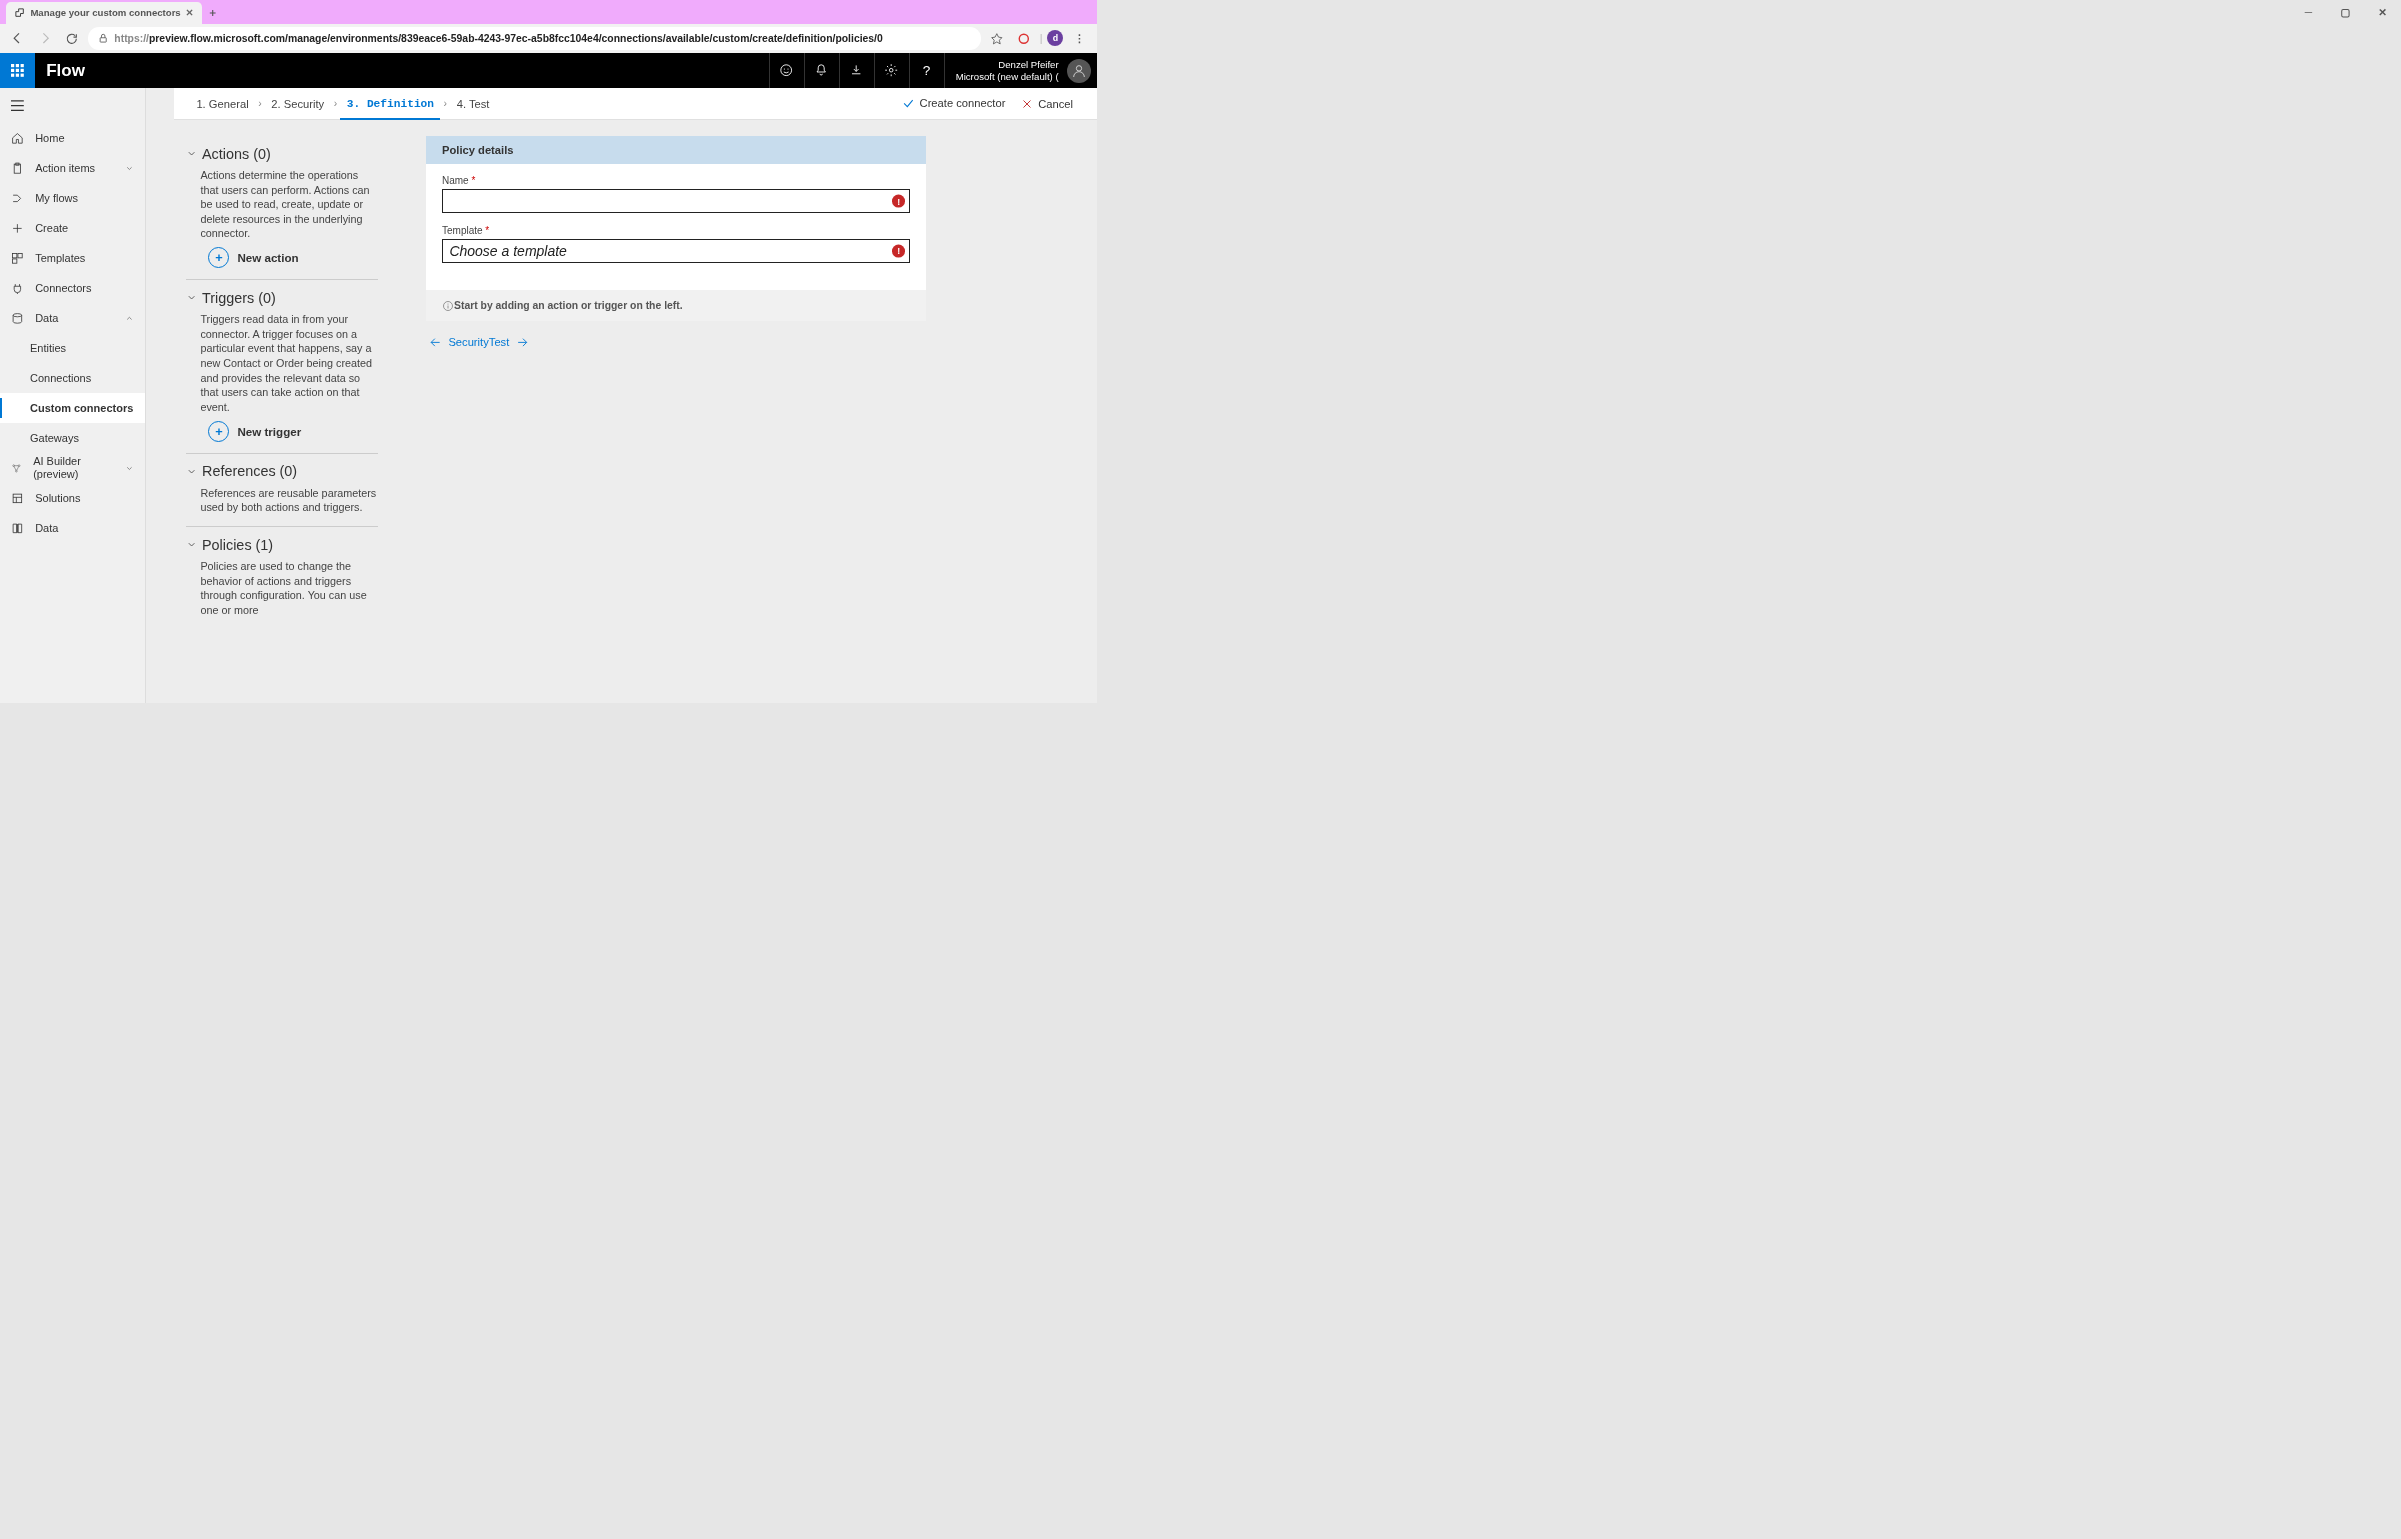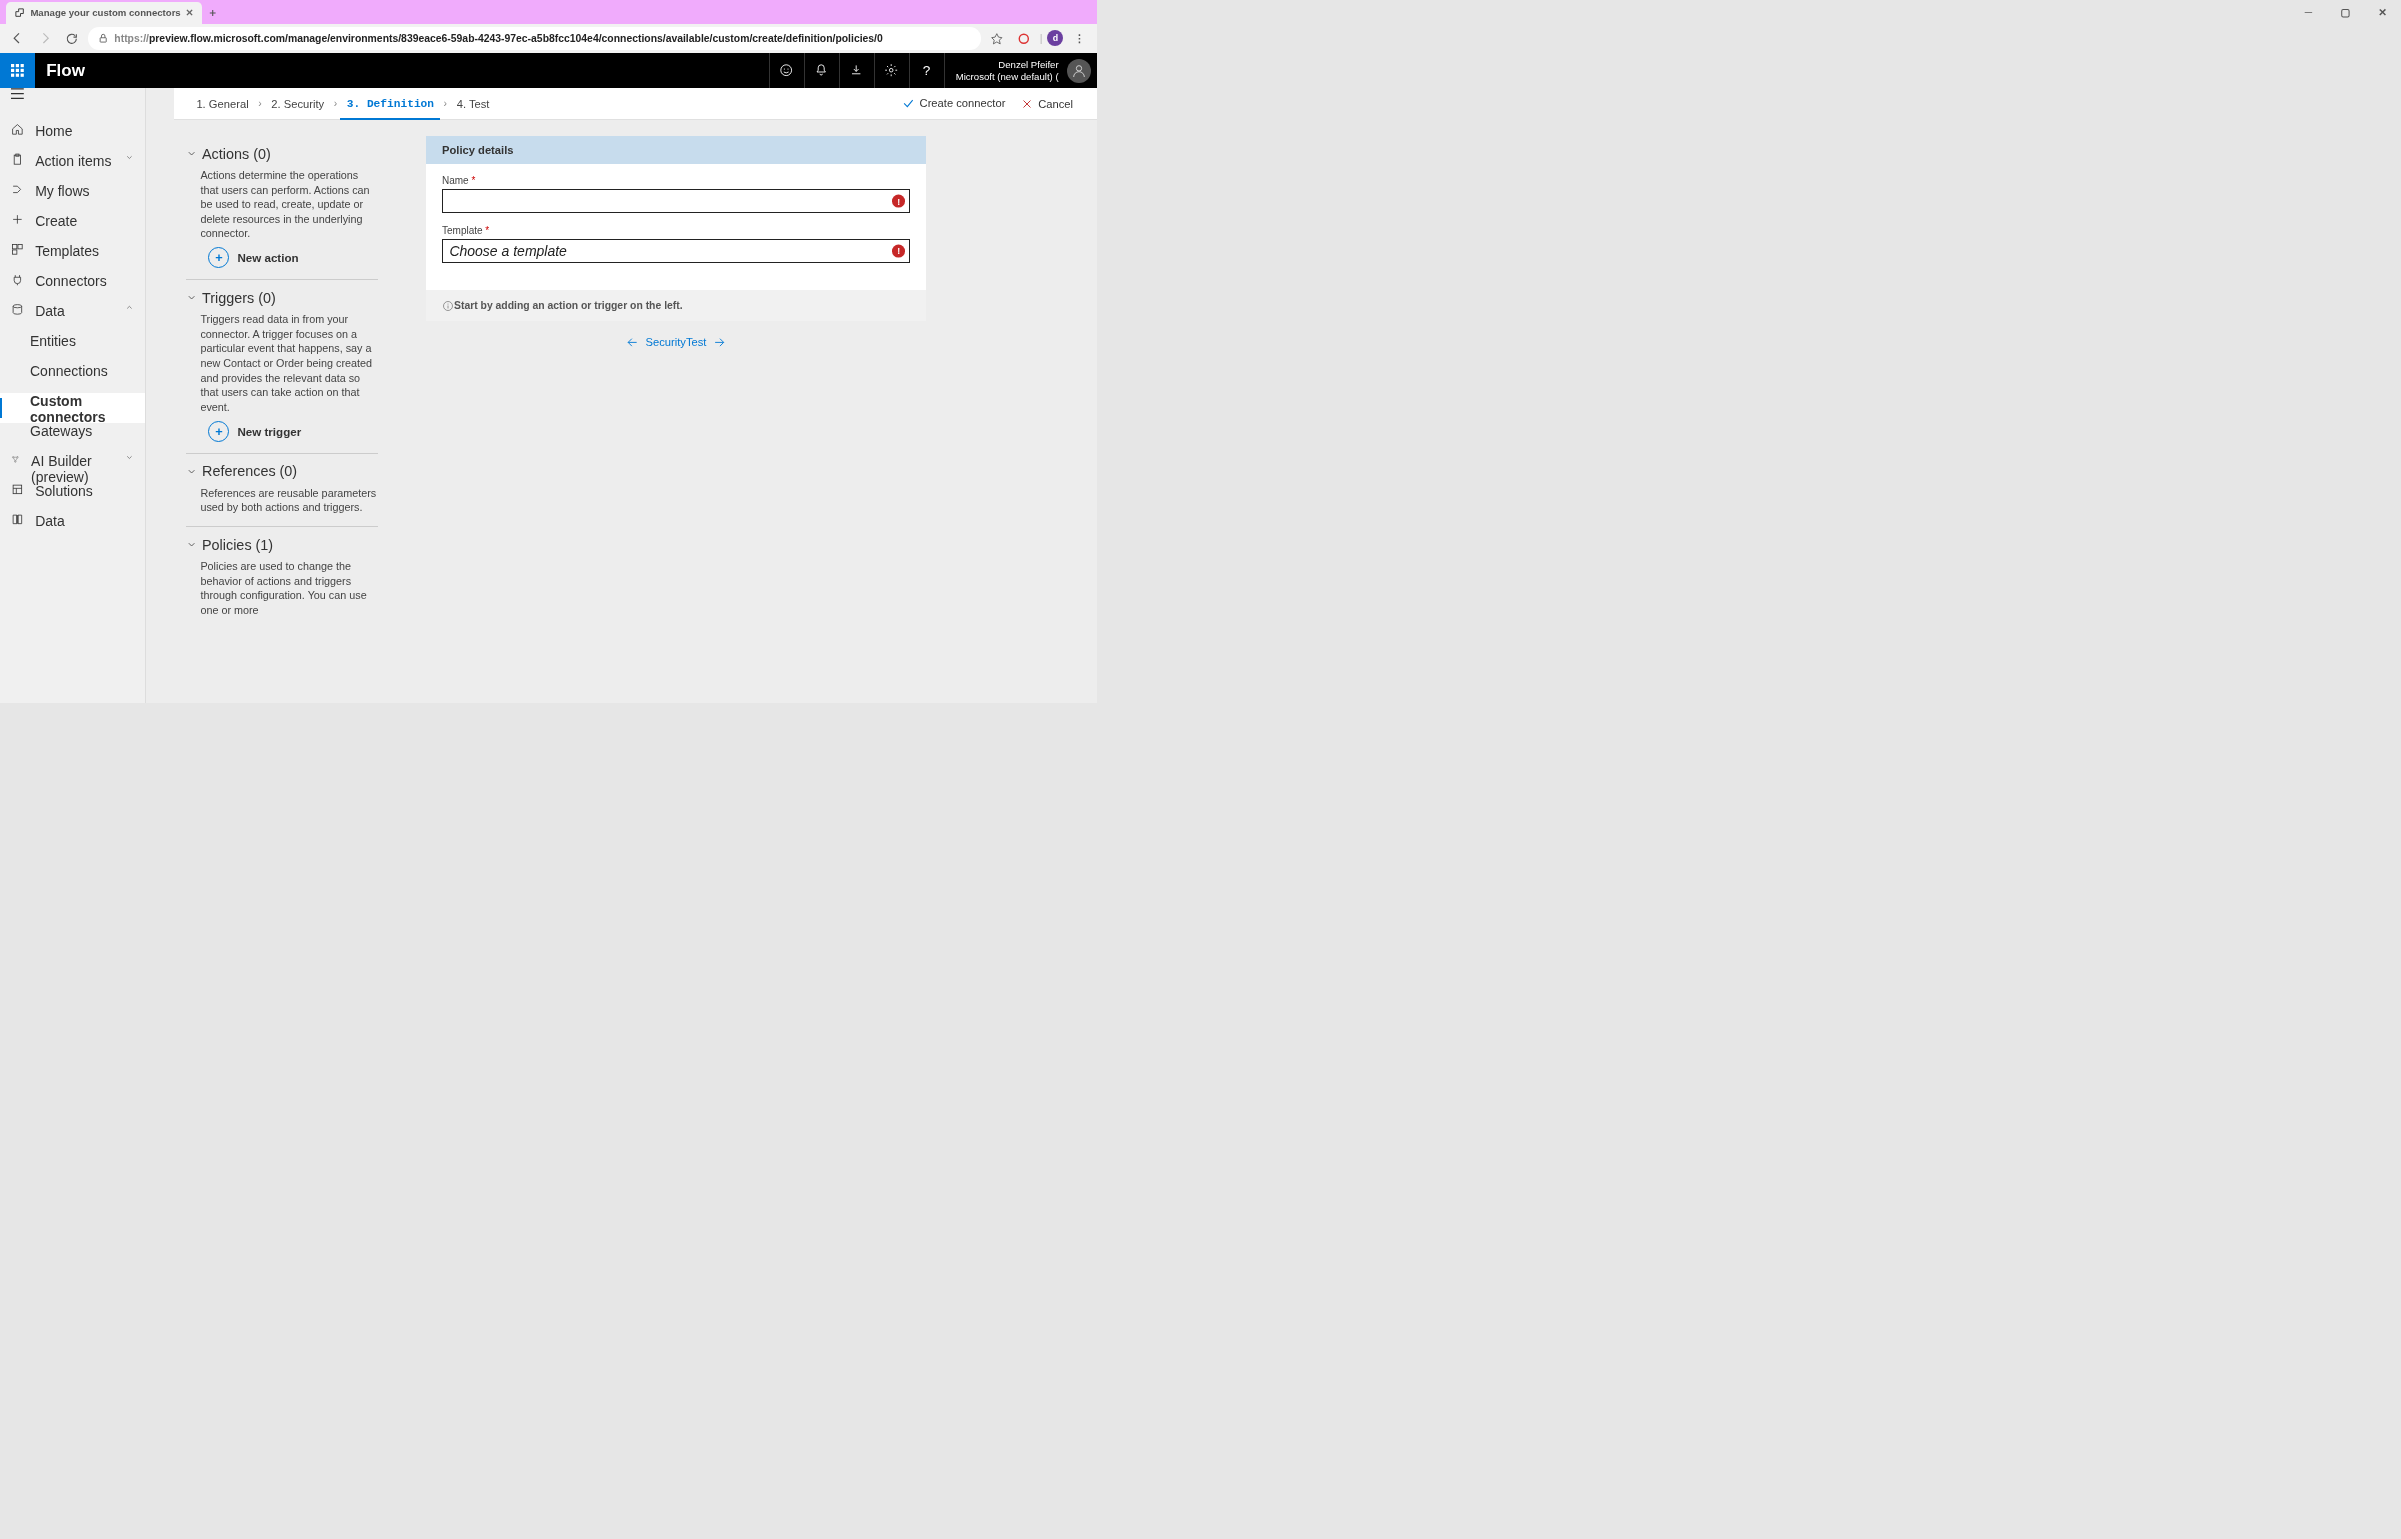--- a/index.html
+++ b/index.html
@@ -30,21 +30,21 @@
 .hdr-spacer { flex:1; }
 .hdr-icon { width:35px; height:35px; display:flex; align-items:center; justify-content:center; border-left:0.8px solid #333; cursor:pointer; }
 .hdr-icon:first-of-type { border-left:none; }
 .hdr-user { display:flex; align-items:center; padding:0 6.4px 0 11.2px; gap:8px; border-left:0.8px solid #333; height:35px; }
 .hdr-user-text { text-align:right; font-size:9.6px; line-height:11.2px; }
 .hdr-avatar { width:24px; height:24px; border-radius:50%; background:#555; display:flex; align-items:center; justify-content:center; }
 
 
 .app-body { display:flex; height:calc(703px - 24px - 29px - 35px); }
 .sidebar { width:146px; background:#f0f0f0; border-right:0.8px solid #ddd; overflow-y:auto; }
-.side-item { height:30px; display:flex; padding:0 11.2px; gap:11.2px; color:#333; cursor:pointer; font-size:14px; position:relative; }
+.side-item { height:30px; display:flex; align-items:center; padding:0 11.2px; gap:11.2px; color:#333; cursor:pointer; font-size:11px; position:relative; }
 .side-item.hamb { height:35px; }
 .side-item .chev { margin-left:auto; color:#666; }
 .side-sub { padding-left:30px; }
 .side-item.active { background:#fff; font-weight:600; }
 .side-item.active::before { content:""; position:absolute; left:0; top:4.8px; bottom:4.8px; width:2.4px; background:#0078d4; }
 
 
 .main { flex:1; background:#ededed; display:flex; flex-direction:column; overflow:hidden; }
 .crumb-bar { background:#fff; height:35px; display:flex; align-items:center; padding:0 16px; gap:12.8px; border-bottom:0.8px solid #eee; }
 .crumb-back { color:#0078d4; cursor:pointer; padding:3.2px; }
@@ -71,21 +71,21 @@
 .panel { background:#fff; }
 .panel-head { background:#c7dced; padding:8px 16px; font-size:11.2px; font-weight:600; color:#333; }
 .panel-body { padding:11.2px 16px 16px; }
 .field-label { font-size:10px; color:#444; margin-bottom:3.2px; }
 .req { color:#c00; }
 .field-wrap { position:relative; margin-bottom:11.2px; }
 .field-input { width:100%; height:24px; border:0.8px solid #222; padding:0 24px 0 6.4px; font-size:14px; background:#fff;font-style:italic; }
 .field-err { position:absolute; right:4.8px; top:50%; transform:translateY(-50%); width:12.8px; height:12.8px; border-radius:50%; background:#c62828; color:#fff; font-size:8.8px; display:flex; align-items:center; justify-content:center; font-weight:bold; }
 .select-fake { display:flex; align-items:center; color:#222; }
 .info-bar { background:#f1f1f1; padding:9.6px 16px; display:flex; align-items:center; gap:0; color:#555; font-size:10.4px;font-weight:bold; }
-.prev-next { display:flex; justify-content:center; padding:14.4px 3.2px; }
+.prev-next { display:flex; justify-content:flex-start; padding:14.4px 3.2px; }
 .pn-btn { display:flex; align-items:center; gap:6.4px; color:#0078d4; font-size:11.2px; cursor:pointer; }
 
 svg { display:block; }
 </style>
 </head>
 <body>
 
 <div class="browser-chrome">
   <div class="tab-bar">
     <div class="tab">

